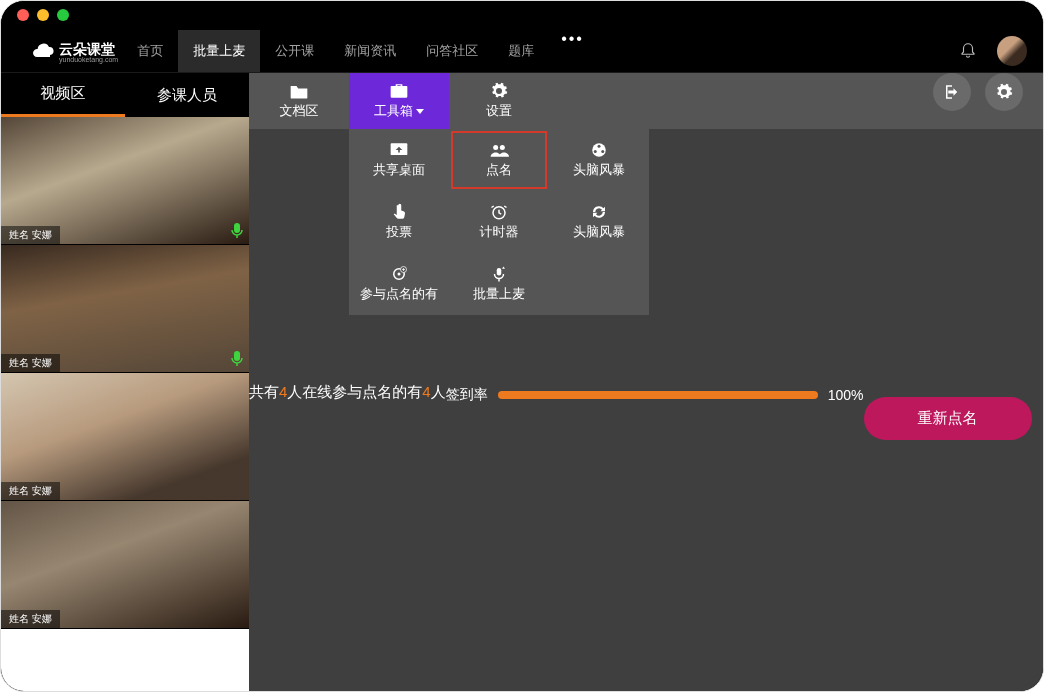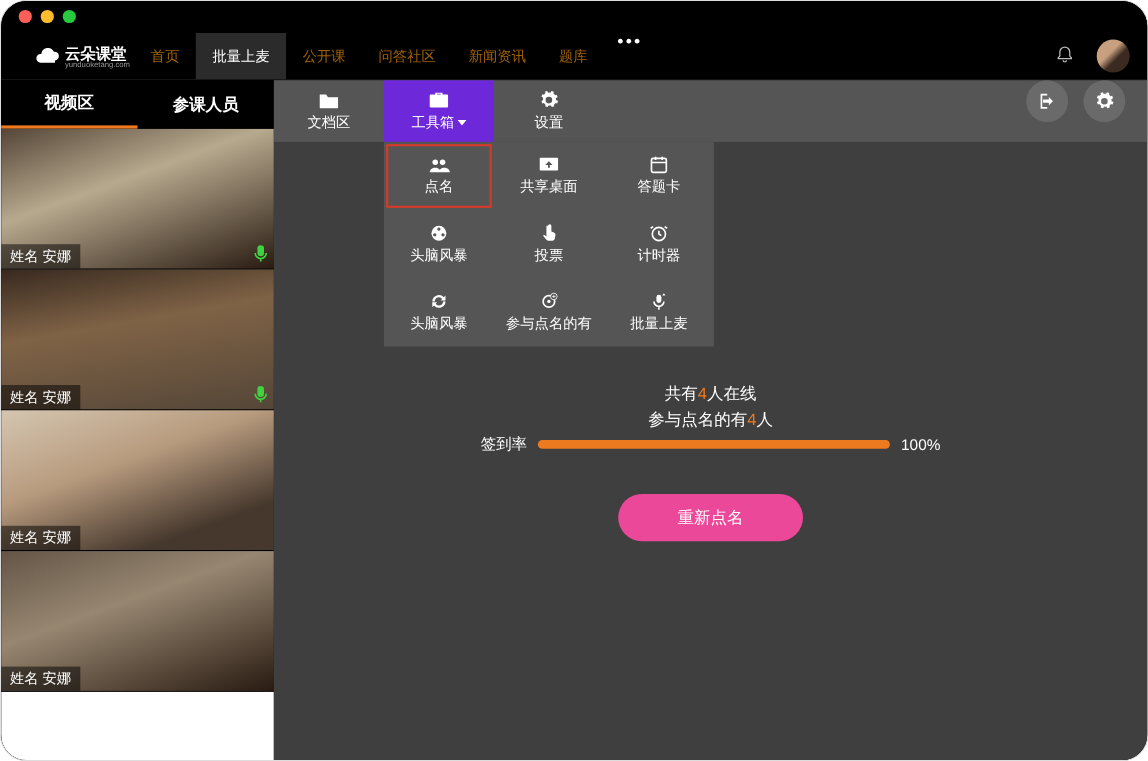--- a/index.html
+++ b/index.html
@@ -46,21 +46,21 @@
       color: #fff;
       font-weight: bold;
       font-size: 14px;
       margin-right: 4px;
     }
     .logo svg { width: 24px; height: 24px; margin-right: 4px; }
     .logo-text { display:flex; flex-direction: column; line-height:1; }
     .logo-sub { font-size: 7px; font-weight: normal; color: #999; }
     .nav-links { display: flex; gap: 0; }
     .nav-link {
-      color: #a16207;
+      color: #a3a3a3;
       font-size: 13px;
       padding: 12px 15px;
       cursor: pointer;
     }
     .nav-link.active { background: #2b2b2b; color: #fff; }
     .nav-more { color: #fff; padding: 0 12px; cursor: pointer; letter-spacing: 2px; }
     .nav-spacer { flex: 1; }
     .bell-icon { margin-right: 20px; cursor: pointer; }
     .avatar {
       width: 30px; height: 30px; border-radius: 50%;
@@ -74,21 +74,20 @@
     .sidebar {
       width: 248px;
       background: #000;
       display: flex;
       flex-direction: column;
     }
     .sidebar-tabs {
       display: flex;
       height: 44px;
       background: #000;
-      font-weight: bold;
     }
     .sidebar-tab {
       flex: 1;
       color: #fff;
       font-size: 15px;
       display: flex;
       align-items: center;
       justify-content: center;
       cursor: pointer;
     }
@@ -106,21 +105,21 @@
       background: linear-gradient(160deg,#765a42 0%,#a4927a 30%,#4a3a2e 70%);
       opacity: .9;
     }
     .video-tile .face.f1 { background: linear-gradient(160deg,#5a4a3a,#c8b89a 40%,#2a1a10); }
     .video-tile .face.f2 { background: linear-gradient(170deg,#3a2a1f,#8a6a4a 40%,#5a4a3a); }
     .video-tile .face.f3 { background: linear-gradient(160deg,#e8d8c0 0%,#c8a888 40%,#4a3a2e 80%); }
     .video-tile .face.f4 { background: linear-gradient(160deg,#6a5a4a,#a4927a 40%,#2a1a10); }
     .name-overlay {
       position: absolute; left: 0; bottom: 0;
       background: rgba(0,0,0,.5);
-      color: #fff; font-size: 13px;
+      color: #fff; font-size: 10px;
       padding: 2px 8px;
     }
     .mic-icon {
       position: absolute; right: 6px; bottom: 6px;
       width: 12px; height: 16px;
     }
     .content {
       flex: 1;
       background: #3f3f3f;
       display: flex;
@@ -171,36 +170,36 @@
       z-index: 10;
     }
     .dd-item {
       display:flex; flex-direction:column; align-items:center; justify-content:center;
       color:#fff; font-size:13px; cursor:pointer; gap:2px;
     }
     .dd-item svg { width:20px; height:18px; fill:#fff; }
     .dd-item.highlight { outline: 2px solid #d43a2a; outline-offset: -4px; }
     .rollcall {
       margin-top: 220px;
-      display:flex; flex-direction:column; align-items:center;
+      display:flex; flex-direction:row; align-items:center;
       color:#fff;
     }
     .rollcall-line { font-size:15px; margin-bottom:4px; }
     .rollcall-line .num { color:#ee7a1f; }
     .progress-row {
       display:flex; align-items:center; gap:10px;
       font-size:14px;
     }
     .progress-bar {
       width: 320px; height: 8px; border-radius: 4px;
       background: #ee7a1f;
     }
     .redo-btn {
-      margin-top: 36px;
-      background: #ec4899; color:#fff;
+      margin-top: 48px;
+      background: #be185d; color:#fff;
       padding: 12px 54px; border-radius: 28px;
       font-size:15px; cursor:pointer;
     }
   </style>
 </head>
 <body>
 
 <div class="window">
   <div class="titlebar">
     <div class="dot dot-red"></div>
@@ -215,22 +214,22 @@
         </svg>
       <div class="logo-text">
         <span>云朵课堂</span>
         <span class="logo-sub">yunduoketang.com</span>
       </div>
     </div>
     <div class="nav-links">
       <div class="nav-link">首页</div>
       <div class="nav-link active">批量上麦</div>
       <div class="nav-link">公开课</div>
+      <div class="nav-link">新闻资讯</div>
       <div class="nav-link">问答社区</div>
-      <div class="nav-link">新闻资讯</div>
       <div class="nav-link">题库</div>
       <div class="nav-more">•••</div>
     </div>
     <div class="nav-spacer"></div>
     <div class="bell-icon">
       <svg width="18" height="18" viewBox="0 0 24 24" fill="none" stroke="#bbb" stroke-width="1.5">
           <path d="M18 16v-5a6 6 0 1 0-12 0v5l-2 2v1h16v-1l-2-2zM10 21a2 2 0 0 0 4 0"></path>
         </svg>
     </div>
     <div class="avatar"></div>
@@ -303,43 +302,36 @@
           </div>
           <div class="round-btn">
             <svg viewBox="0 0 24 24">
                 <path d="M12 8a4 4 0 1 0 0 8 4 4 0 0 0 0-8zm9 4l2 1-1 3-2-.5a8 8 0 0 1-2 2l.5 2-3 1-1-2a8 8 0 0 1-3 0l-1 2-3-1 .5-2a8 8 0 0 1-2-2l-2 .5-1-3 2-1a8 8 0 0 1 0-3l-2-1 1-3 2 .5a8 8 0 0 1 2-2L7 2l3-1 1 2a8 8 0 0 1 3 0l1-2 3 1-.5 2a8 8 0 0 1 2 2l2-.5 1 3-2 1a8 8 0 0 1 0 3z"></path>
               </svg>
           </div>
         </div>
       </div>
 
       <div class="dropdown">
+        <div class="dd-item">
+          <svg viewBox="0 0 24 20">
+              <rect x="2" y="2" width="20" height="14" rx="1" fill="#fff"></rect>
+              <path d="M12 6l4 4h-3v3h-2v-3H8l4-4z" fill="#555"></path>
+            </svg>
+          <span>共享桌面</span>
+        </div>
         <div class="dd-item highlight">
           <svg viewBox="0 0 24 20">
               <circle cx="8" cy="7" r="3"></circle>
               <circle cx="16" cy="7" r="3"></circle>
               <path d="M2 18c0-3 3-5 6-5s6 2 6 5H2zm10 0c0-3 3-5 6-5s6 2 6 5H12z"></path>
             </svg>
           <span>点名</span>
         </div>
         <div class="dd-item">
-          <svg viewBox="0 0 24 20">
-              <rect x="2" y="2" width="20" height="14" rx="1" fill="#fff"></rect>
-              <path d="M12 6l4 4h-3v3h-2v-3H8l4-4z" fill="#555"></path>
-            </svg>
-          <span>共享桌面</span>
-        </div>
-        <div class="dd-item">
-          <svg viewBox="0 0 24 24">
-              <rect x="3" y="4" width="18" height="17" rx="2" fill="none" stroke="#fff" stroke-width="2"></rect>
-              <path d="M3 9h18M8 2v4M16 2v4" stroke="#fff" stroke-width="2"></path>
-            </svg>
-          <span>答题卡</span>
-        </div>
-        <div class="dd-item">
           <svg viewBox="0 0 24 24">
               <circle cx="12" cy="12" r="9" fill="#fff"></circle>
               <circle cx="12" cy="7" r="2" fill="#555"></circle>
               <circle cx="7" cy="14" r="2" fill="#555"></circle>
               <circle cx="17" cy="14" r="2" fill="#555"></circle>
             </svg>
           <span>头脑风暴</span>
         </div>
         <div class="dd-item">
           <svg viewBox="0 0 24 24">

